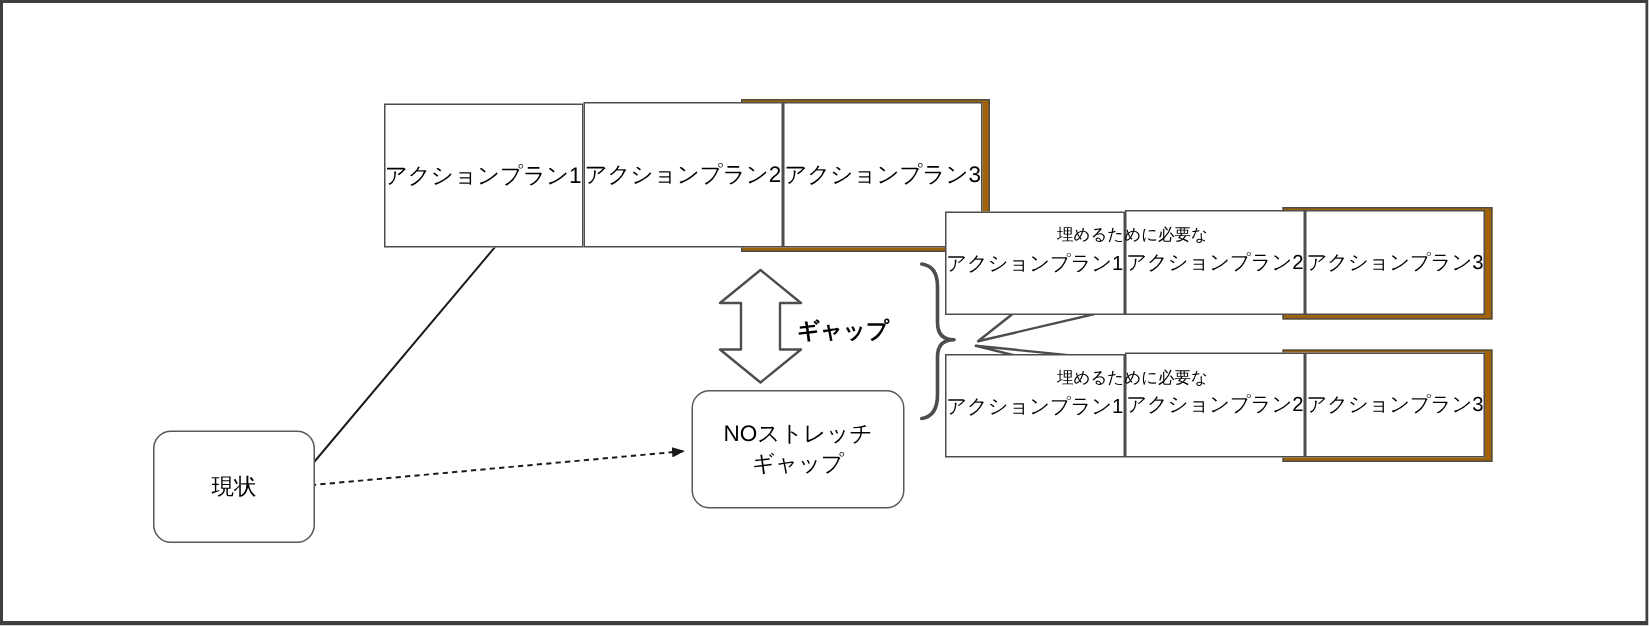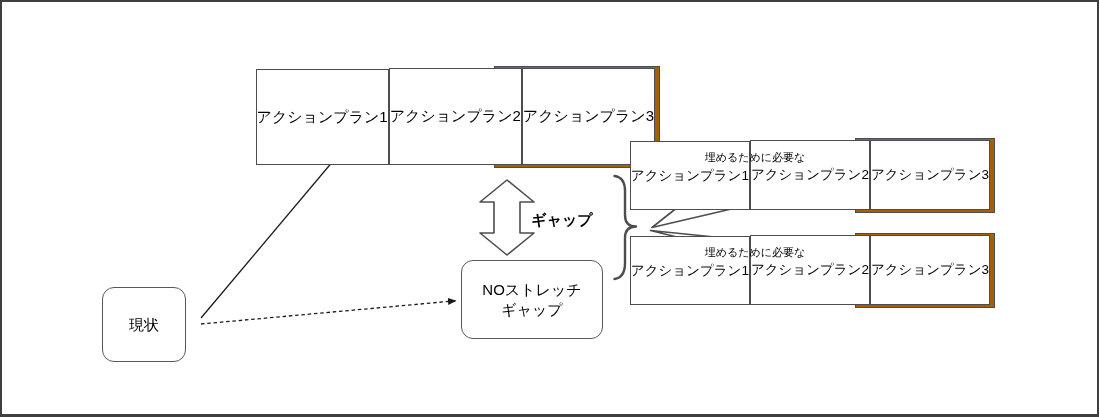--- a/index.html
+++ b/index.html
@@ -57,21 +57,21 @@
 
     <polygon points="505,178 532,200 518,200 518,231 532,231 505,253 478,231 492,231 492,200 478,200" fill="#ffffff" stroke="#4d4d4d" stroke-width="1.6" stroke-linejoin="round"></polygon>
 
     <path d="M 612.5 174 Q 623 175.5 623 189 L 623 213 Q 623 224.5 634 224.5 Q 623 224.5 623 236 L 623 261 Q 623 275.5 612.5 277" fill="none" stroke="#4d4d4d" stroke-width="2.4" stroke-linecap="round" stroke-linejoin="round"></path>
 
     <path d="M 689 143 L 816 143 Q 830 143 830 157 L 830 187 Q 830 201 816 201 L 755 201 L 650 225.5 L 681 201 L 689 201 Q 675 201 675 187 L 675 157 Q 675 143 689 143 Z" fill="#ffffff" stroke="#4d4d4d" stroke-width="1.6" stroke-linejoin="round"></path>
 
     <path d="M 742 238 L 818 238 Q 832 238 832 252 L 832 283 Q 832 297 818 297 L 687 297 Q 673 297 673 283 L 673 252 Q 673 238 687 238 L 648.5 228.5 L 742 238 Z" fill="#ffffff" stroke="#4d4d4d" stroke-width="1.6" stroke-linejoin="round"></path>
   </svg>
 
-  <div class="abs rnode" style="left:100px;top:285px;width:84px;height:75px;">
+  <div class="abs rnode" style="left:100px;top:285px;width:108px;height:75px;">
     <span>現状</span>
   </div>
 
   <div class="abs rnode" style="left:367px;top:80px;width:80px;height:72px;">
     <span>OKR</span>
   </div>
 
   <div class="abs rnode" style="left:459px;top:258px;width:142px;height:79px;">
     <span>NOストレッチ</span>
     <span>ギャップ</span>

